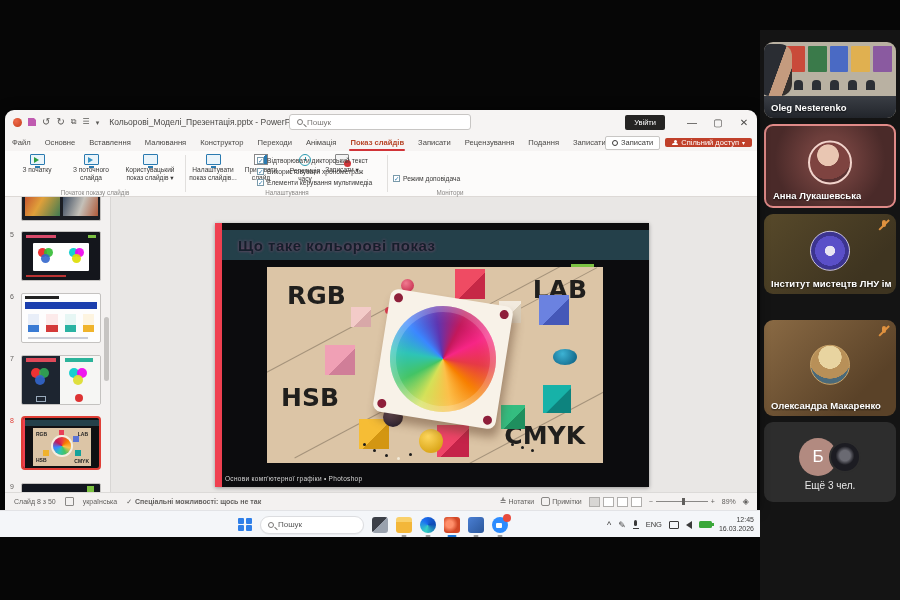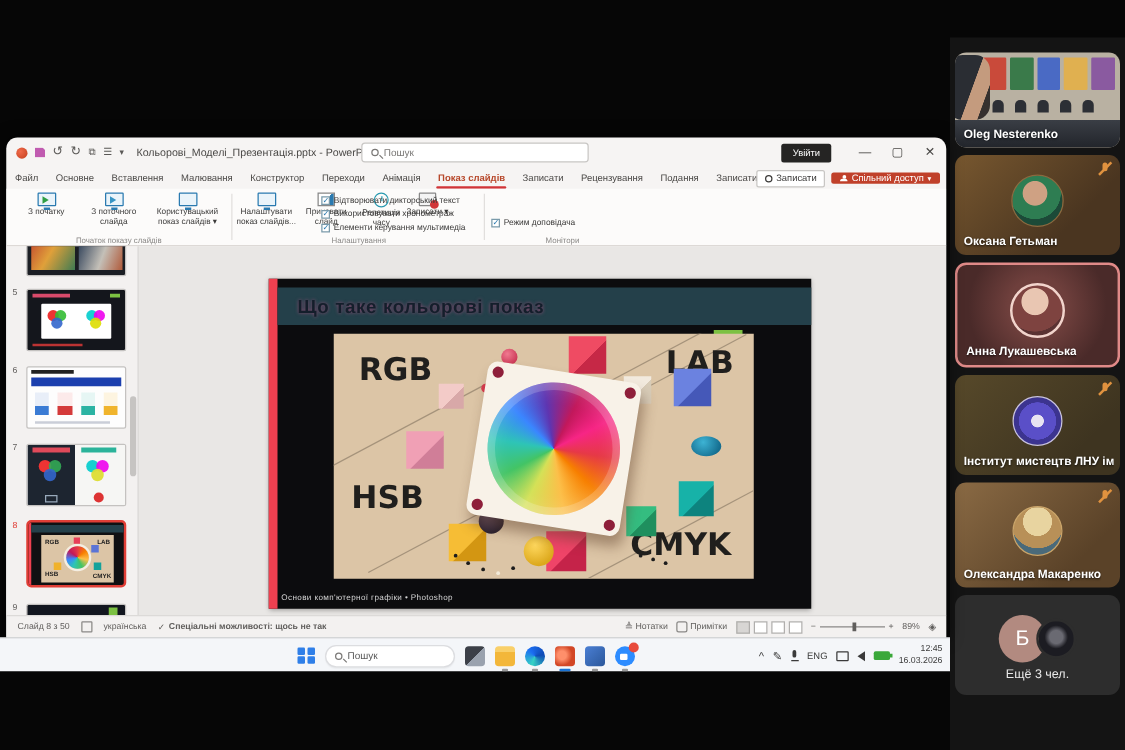--- a/index.html
+++ b/index.html
@@ -39,21 +39,21 @@
 
   #tile-anna { height:84px; background:radial-gradient(circle at 50% 42%, #6e3f3c 0 30%, #4a2a29 70%); border:2px solid #e08a88; }
   #tile-anna .circle-avatar { width:44px; height:44px;
      background:radial-gradient(circle at 45% 32%, #e9c6b2 0 30%, #7e4340 32% 68%, #5a3232 69%); border:2px solid #f2d4cc; }
 
   #tile-inst { height:80px; background:linear-gradient(135deg,#57492a,#3e3420 75%); }
   #tile-inst .circle-avatar { width:40px; height:40px;
      background:radial-gradient(circle at 50% 50%, #e8e4f2 0 18%, #5a4fc8 20% 55%, #3c3490 56% 78%, #e6e2ee 79%);
      border:1px solid #c8c2e0; }
 
-  #tile-oleks { height:84px; background:linear-gradient(135deg,#8a6a44,#5a4228 75%); }
+  #tile-oleks { height:96px; background:linear-gradient(135deg,#8a6a44,#5a4228 75%);margin-top:20px; }
   #tile-oleks .circle-avatar { width:40px; height:40px;
      background:radial-gradient(circle at 50% 30%, #e8d4a0 0 35%, #b89058 36% 65%, #4a6a7a 66%); border:1px solid #caa56a; }
 
   #tile-more { height:80px; background:#2d2d2d; }
   #tile-more .pair { position:absolute; left:50%; top:16px; transform:translateX(-50%); width:62px; height:38px; }
   #tile-more .b1 { position:absolute; left:0; top:0; width:38px; height:38px; border-radius:50%; background:#b28a80;
      color:#fff; font-size:17px; display:flex; align-items:center; justify-content:center; }
   #tile-more .b2 { position:absolute; right:0; top:3px; width:32px; height:32px; border-radius:50%;
      background:radial-gradient(circle at 50% 45%, #6a6a72 0 25%, #1c1c22 45%); border:2px solid #2d2d2d; }
   #tile-more .morelabel { position:absolute; left:0; right:0; top:58px; text-align:center; color:#e8e8e8; font-size:10px; }
@@ -205,28 +205,20 @@
           <div></div>
           <div></div>
           <div></div>
           <div></div>
           <div></div>
         </div>
       <div class="desks"></div>
       <div class="pname">Oleg Nesterenko</div>
     </div>
 
-    <div class="tile" id="tile-oksana">
-      <div class="mute">
-          <div class="body"></div>
-          <div class="slash"></div>
-        </div>
-      <div class="circle-avatar"></div>
-      <div class="pname">Оксана Гетьман</div>
-    </div>
 
     <div class="tile" id="tile-anna">
       <div class="circle-avatar"></div>
       <div class="pname">Анна Лукашевська</div>
     </div>
 
     <div class="tile" id="tile-inst">
       <div class="mute">
           <div class="body"></div>
           <div class="slash"></div>

